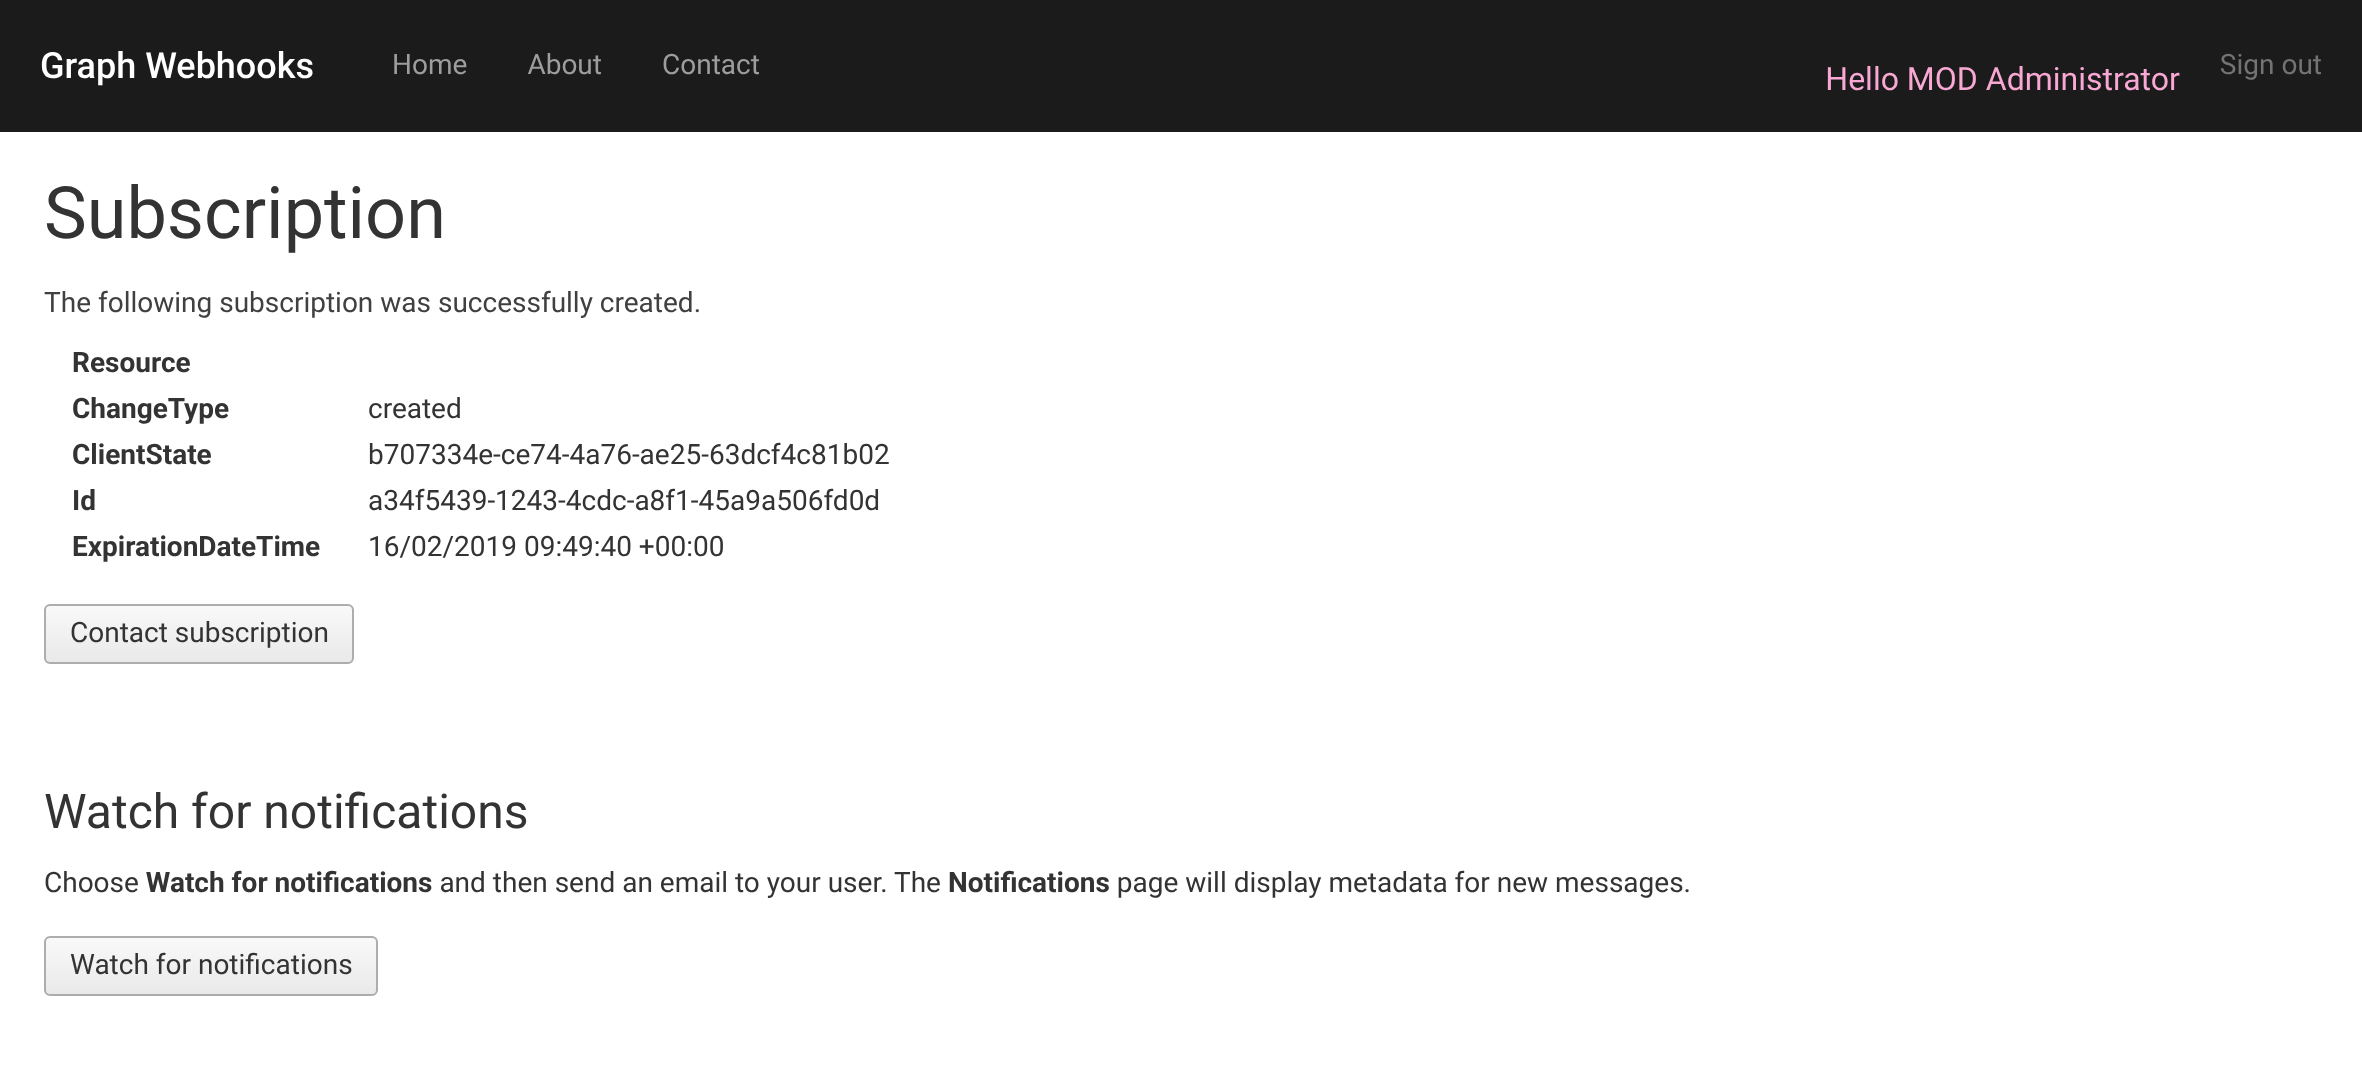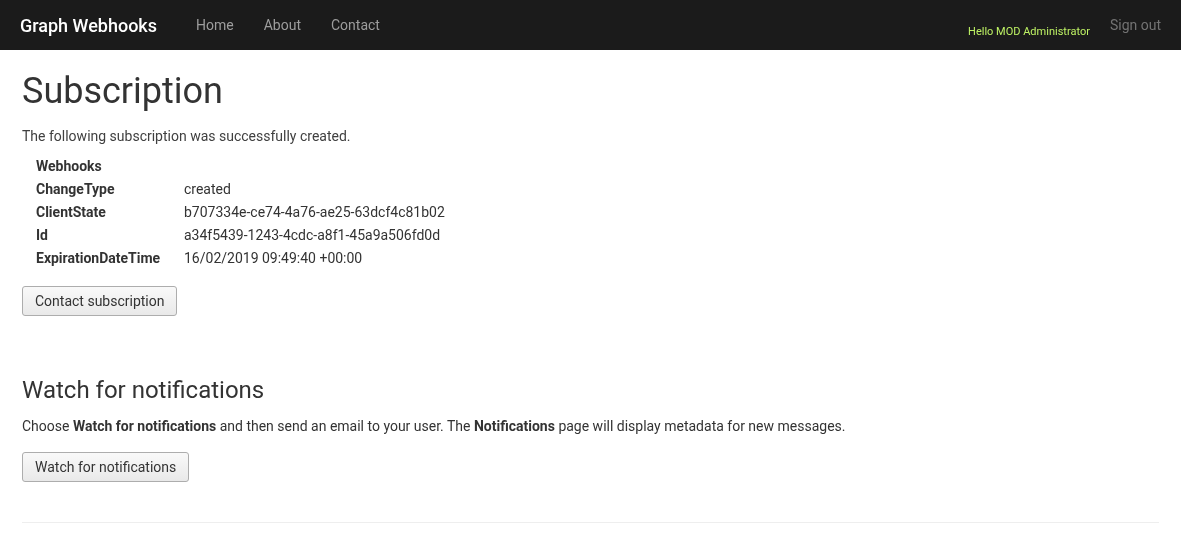--- a/index.html
+++ b/index.html
@@ -8,21 +8,21 @@
       box-sizing: border-box;
     }
     body {
       font-family: "Segoe UI", -apple-system, BlinkMacSystemFont, Roboto, "Helvetica Neue", Arial, sans-serif;
       font-size: 14px;
       color: #333;
       background: #fff;
     }
     .navbar {
       background: #1b1b1b;
-      height: 50px;
+      height: 66px;
       display: flex;
       align-items: center;
       padding: 0 20px;
     }
     .navbar-brand {
       color: #fff;
       font-size: 18px;
       font-weight: 500;
       margin-right: 24px;
       text-decoration: none;
@@ -36,22 +36,22 @@
       color: #9d9d9d;
       text-decoration: none;
       padding: 0 15px;
       font-size: 14px;
     }
     .navbar-right {
       display: flex;
       align-items: center;
     }
     .navbar-right span {
-      color: #bef264;
-      font-size: 11px;
+      color: #f9a8d4;
+      font-size: 16px;
       margin-right: 20px;
       margin-top: 12px;
     }
     .navbar-right a {
       color: #737373;
       text-decoration: none;
       font-size: 14px;
     }
     .container {
       padding: 20px 22px;
@@ -131,21 +131,21 @@
     <a>Sign out</a>
   </div>
 </nav>
 
 <div class="container">
   <h1>Subscription</h1>
   <p class="success-msg">The following subscription was successfully created.</p>
 
   <div class="dl">
     <div class="dl-row">
-      <div class="dl-term">Webhooks</div>
+      <div class="dl-term">Resource</div>
     </div>
     <div class="dl-row">
       <div class="dl-term">ChangeType</div>
       <div class="dl-desc">created</div>
     </div>
     <div class="dl-row">
       <div class="dl-term">ClientState</div>
       <div class="dl-desc">b707334e-ce74-4a76-ae25-63dcf4c81b02</div>
     </div>
     <div class="dl-row">

